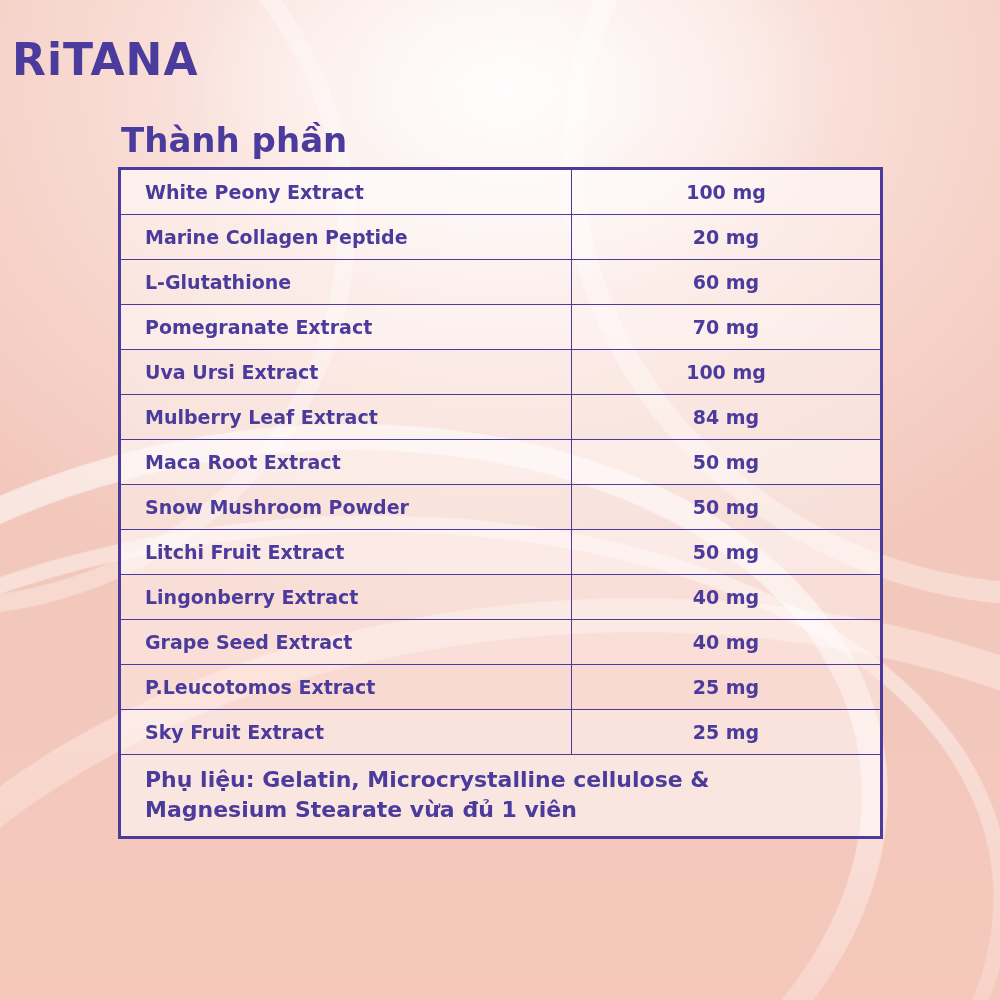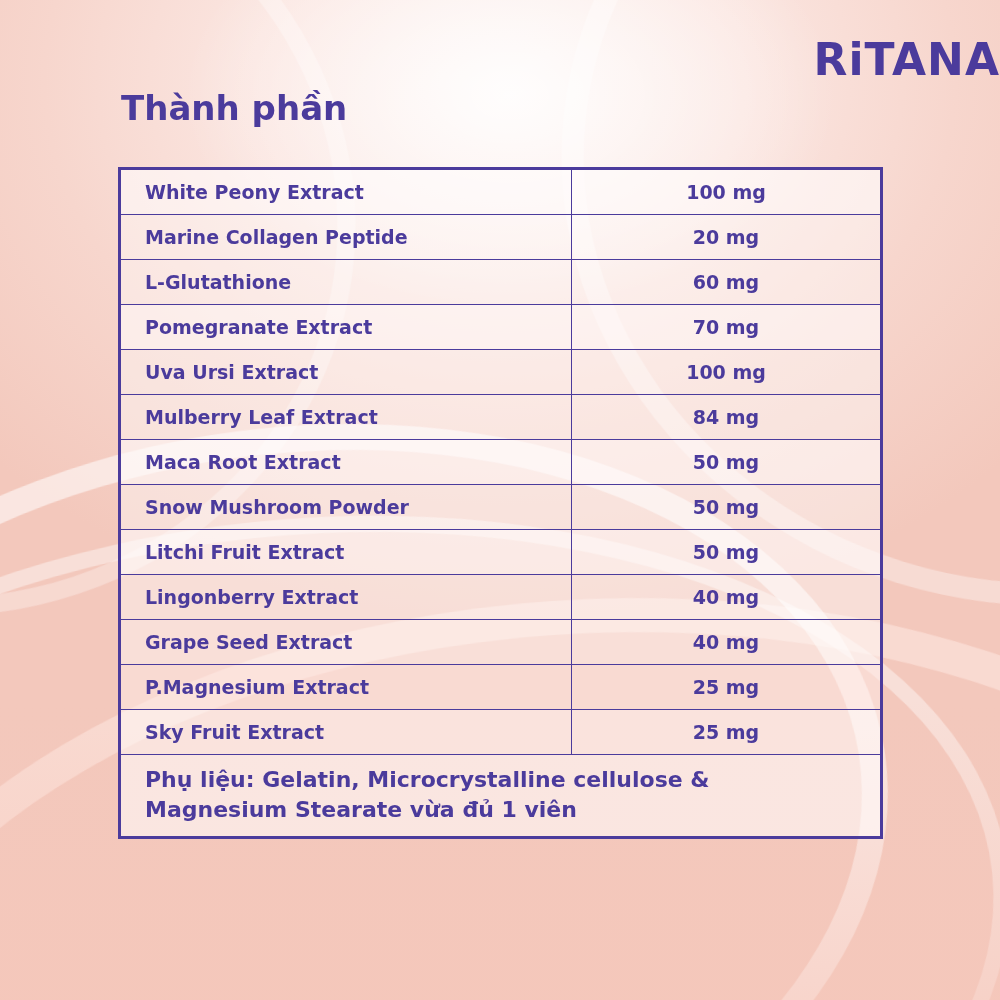--- a/index.html
+++ b/index.html
@@ -71,32 +71,33 @@
     left: 0; bottom: 0; width: 1000px; height: 300px;
     background: linear-gradient(to bottom, rgba(247,206,195,0) 0%, rgba(246,199,186,0.55) 100%);
     pointer-events: none;
   }
 
   
   .brand {
     position: absolute;
     top: 34px;
     left: 0; right: 0;
-    text-align: right;
+    text-align: left;
     font-size: 44px;
     font-weight: bold;
     letter-spacing: 1px;
     color: #4b3b9c;
     font-family: "DejaVu Sans", sans-serif;
+    padding-left: 12px;
   }
 
   .heading {
     position: absolute;
     left: 121px;
-    top: 88px;
+    top: 120px;
     font-size: 34px;
     font-weight: bold;
     color: #4b3b9c;
     font-family: "DejaVu Sans", sans-serif;
   }
 
   
   .table-wrap {
     position: absolute;
     left: 118px;
@@ -202,21 +203,21 @@
         </tr>
         <tr class="alt">
           <td class="name">Lingonberry Extract</td>
           <td class="amount">40 mg</td>
         </tr>
         <tr class="r13">
           <td class="name">Grape Seed Extract</td>
           <td class="amount">40 mg</td>
         </tr>
         <tr class="r14">
-          <td class="name">P.Magnesium Extract</td>
+          <td class="name">P.Leucotomos Extract</td>
           <td class="amount">25 mg</td>
         </tr>
         <tr class="r15">
           <td class="name">Sky Fruit Extract</td>
           <td class="amount">25 mg</td>
         </tr>
         <tr>
           <td class="footer" colspan="2">Phụ liệu: Gelatin, Microcrystalline cellulose &amp; Magnesium Stearate vừa đủ 1 viên</td>
         </tr>
       </tbody>

